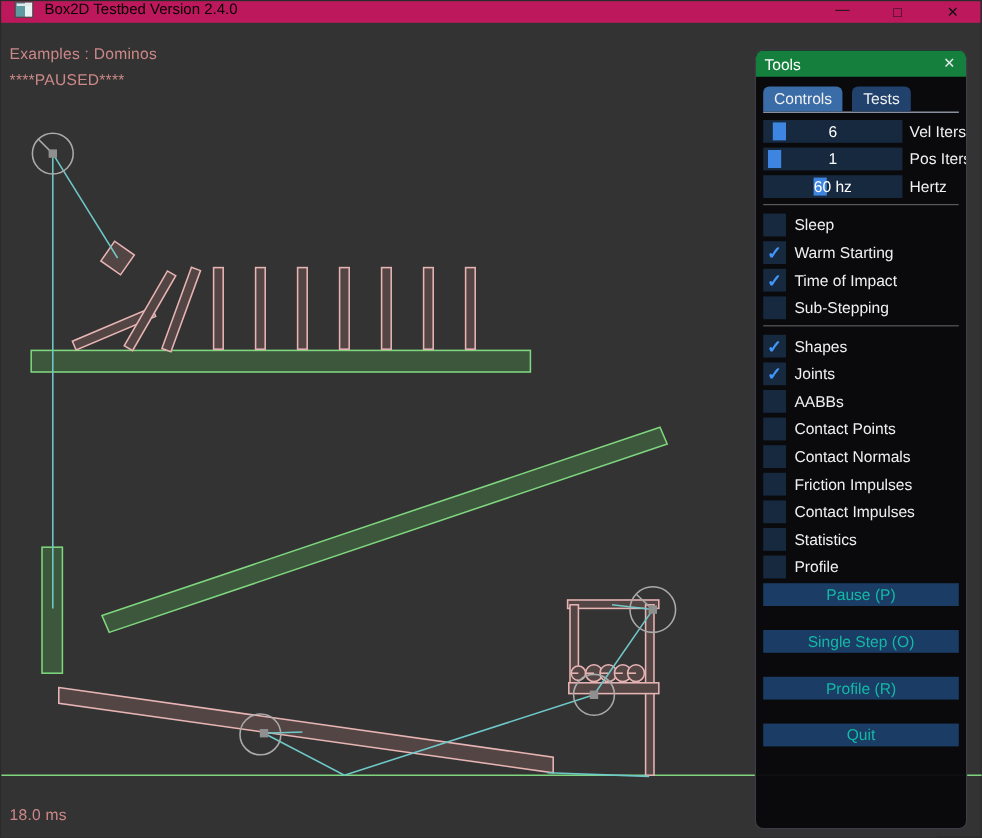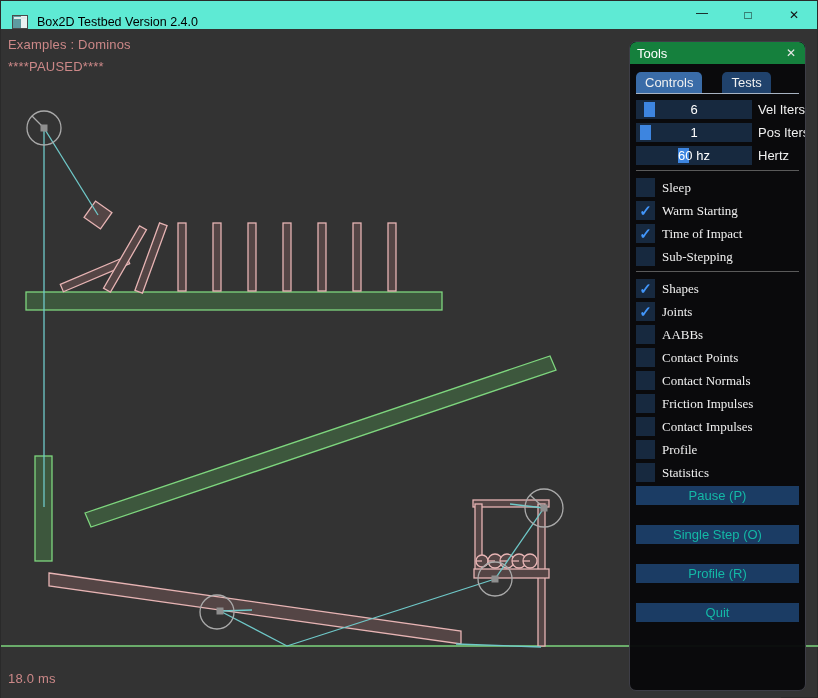--- a/index.html
+++ b/index.html
@@ -1,22 +1,22 @@
 <!DOCTYPE html>
 <html><head>
 <meta charset="utf-8">
 <style>
   * { box-sizing: border-box; margin: 0; padding: 0; }
   html,body { width: 818px; height: 698px; overflow: hidden; }
   body { font-family: "Liberation Sans", sans-serif; background: #333333; }
   .window { position: relative; width: 818px; height: 698px; border: 1px solid #2a2a2a; }
 
   
-  .titlebar { position: absolute; top: 0; left: 0; width: 100%; height: 28px;
-    background: #5eead4; display: flex; align-items: flex-end; }
+  .titlebar { position: absolute; top: 0; left: 0; width: 100%; height: 18px;
+    background: #be185d; display: flex; align-items: flex-start; }
   .app-icon { width: 16px; height: 14px; margin: 0 9px 0 11px; border: 1px solid #4a4a4a;
     background: linear-gradient(90deg, #5e9ba0 0 55%, #e9f2f2 55% 100%); position: relative; }
   .app-icon::before { content:""; position:absolute; top:1px; left:1px; right:1px; height:2px; background:#dfe9e9; }
   .titlebar-title { font-size: 12.5px; color: #000; }
   .win-controls { margin-left: auto; display: flex; height: 100%; }
   .win-btn { width: 46px; height: 100%; display: flex; align-items: center; justify-content: center;
     font-size: 12px; color: #111; }
   .win-btn.min span { transform: translateY(-2px); }
 
   
@@ -30,38 +30,38 @@
   
   .tools { position: absolute; top: 9px; left: 628px; width: 177px; height: 650px;
     background: rgba(9,9,11,0.97); border: 1px solid #3d3d46; border-radius: 7px;
     color: #f0f0f0; font-size: 13px; overflow: hidden; }
   .tools-titlebar { height: 22px; background: #15803d; display: flex; align-items: center;
     padding: 0 7px; border-radius: 6px 6px 0 0; }
   .tools-title { font-size: 13px; color: #ffffff; }
   .tools-close { margin-left: auto; color: #e8e8e8; font-size: 12px; line-height: 1; padding: 1px 2px; }
   .tools-body { padding: 6px; }
 
-  .tabbar { display: flex; gap: 20px; border-bottom: 1px solid #a7b3c2; margin-bottom: 6px; margin-top: 2px; }
+  .tabbar { display: flex; gap: 8px; border-bottom: 1px solid #a7b3c2; margin-bottom: 6px; margin-top: 2px; }
   .tab { padding: 3px 9px 3px; border-radius: 5px 5px 0 0; font-size: 13px; }
   .tab.active { background: #3a6ca8; }
   .tab.inactive { background: #20426c; }
 
   .slider-row { display: flex; align-items: center; margin-bottom: 4px; height: 19px; }
   .slider-track { position: relative; width: 116px; height: 19px; background: #17293f; flex: none; }
   .slider-grab { position: absolute; top: 2px; width: 11px; height: 15px; background: #3d85e0; }
   .slider-value { position: absolute; inset: 0; display: flex; align-items: center; justify-content: center;
     color: #ffffff; font-size: 13px; }
   .slider-label { margin-left: 6px; white-space: nowrap; }
 
   .separator { height: 1px; background: #5a5a5a; margin: 5px 0 7px; }
 
   .check-row { display: flex; align-items: center; height: 19px; margin-bottom: 4px; }
   .check-box { width: 19px; height: 19px; background: #17293f; flex: none; display: flex;
     align-items: center; justify-content: center; color: #4296fa; font-size: 15px; font-weight: bold; }
-  .check-label { margin-left: 7px; white-space: nowrap; font-family: Liberation Serif, serif; }
+  .check-label { margin-left: 7px; white-space: nowrap; }
 
   .btn { height: 19px; background: #1b3c64; color: #14b8a6; display: flex; align-items: center;
     justify-content: center; margin-bottom: 20px; font-size: 13px; }
 </style>
 </head>
 <body>
 
 <div class="window">
 
   <div class="titlebar">
@@ -218,25 +218,25 @@
             <div class="check-row">
               <div class="check-box"></div>
               <span class="check-label">Friction Impulses</span>
             </div>
             <div class="check-row">
               <div class="check-box"></div>
               <span class="check-label">Contact Impulses</span>
             </div>
             <div class="check-row">
               <div class="check-box"></div>
+              <span class="check-label">Statistics</span>
+            </div>
+            <div class="check-row">
+              <div class="check-box"></div>
               <span class="check-label">Profile</span>
-            </div>
-            <div class="check-row">
-              <div class="check-box"></div>
-              <span class="check-label">Statistics</span>
             </div>
           </div>
         <div id="buttons">
             <div class="btn">Pause (P)</div>
             <div class="btn">Single Step (O)</div>
             <div class="btn">Profile (R)</div>
             <div class="btn">Quit</div>
           </div>
       </div>
     </div>

